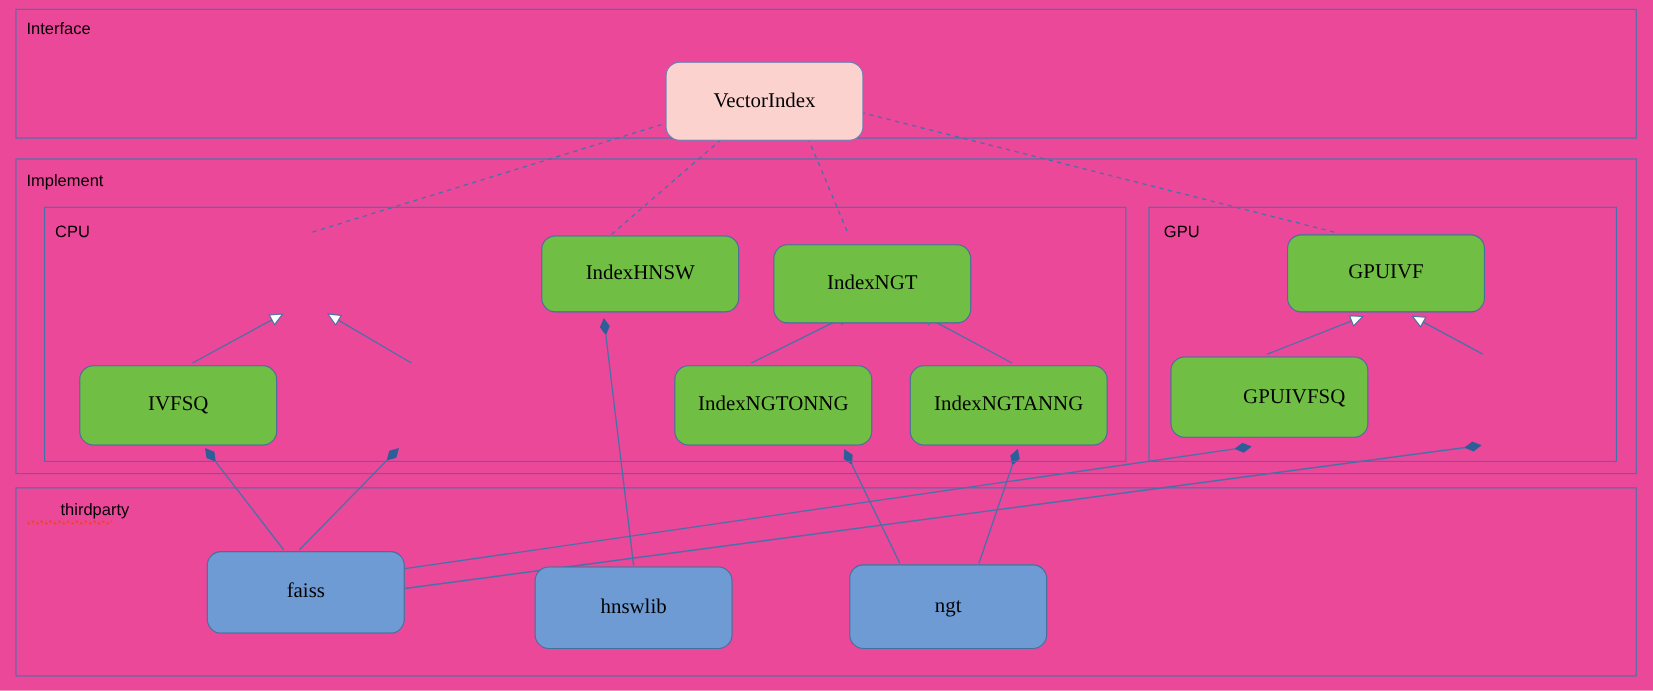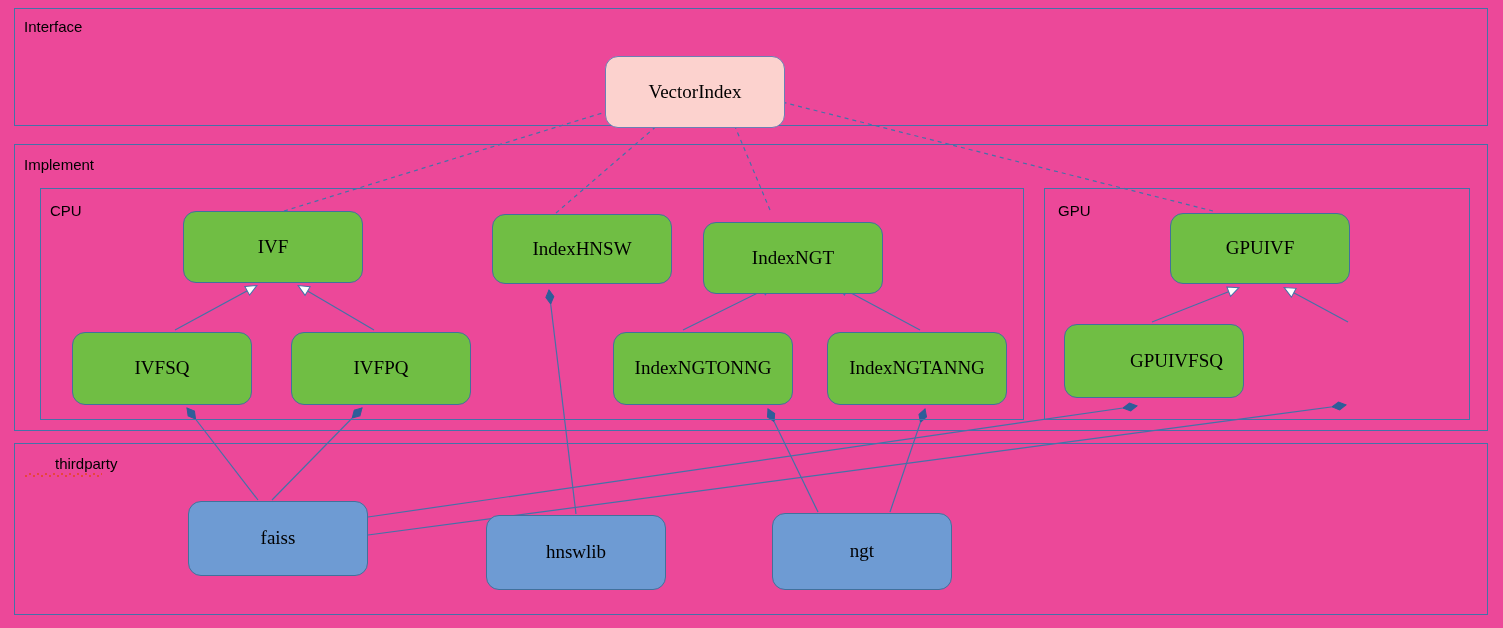--- a/index.html
+++ b/index.html
@@ -125,29 +125,27 @@
 
   <div class="group" style="left:1044px; top:188px; width:426px; height:232px;"></div>
   <div class="group-label" style="left:1058px; top:203px;">GPU</div>
 
   <div class="group" style="left:14px; top:443px; width:1474px; height:172px;"></div>
   <div class="group-label spell" style="left:24px; top:456px;">thirdparty</div>
   <div class="spell-wave" style="left:24px; top:473px; width:78px;"></div>
 
   <div class="node pink" style="left:605px; top:24px; width:180px; height:72px;margin-top:32px;">VectorIndex</div>
 
-  <div class="node green" style="left:183px; top:211px; width:180px; height:72px;">IVF</div>
 
   <div class="node green" style="left:455px; top:214px; width:180px; height:70px;margin-left:37px;">IndexHNSW</div>
 
   <div class="node green" style="left:703px; top:222px; width:180px; height:72px;">IndexNGT</div>
 
   <div class="node green" style="left:72px; top:332px; width:180px; height:73px;">IVFSQ</div>
 
-  <div class="node green" style="left:291px; top:332px; width:180px; height:73px;">IVFPQ</div>
 
   <div class="node green" style="left:613px; top:332px; width:180px; height:73px;">IndexNGTONNG</div>
 
   <div class="node green" style="left:827px; top:332px; width:180px; height:73px;">IndexNGTANNG</div>
 
   <div class="node green" style="left:1170px; top:213px; width:180px; height:71px;">GPUIVF</div>
 
   <div class="node green" style="left:1064px; top:324px; width:180px; height:74px;padding-left:45px;">GPUIVFSQ</div>
 
 

